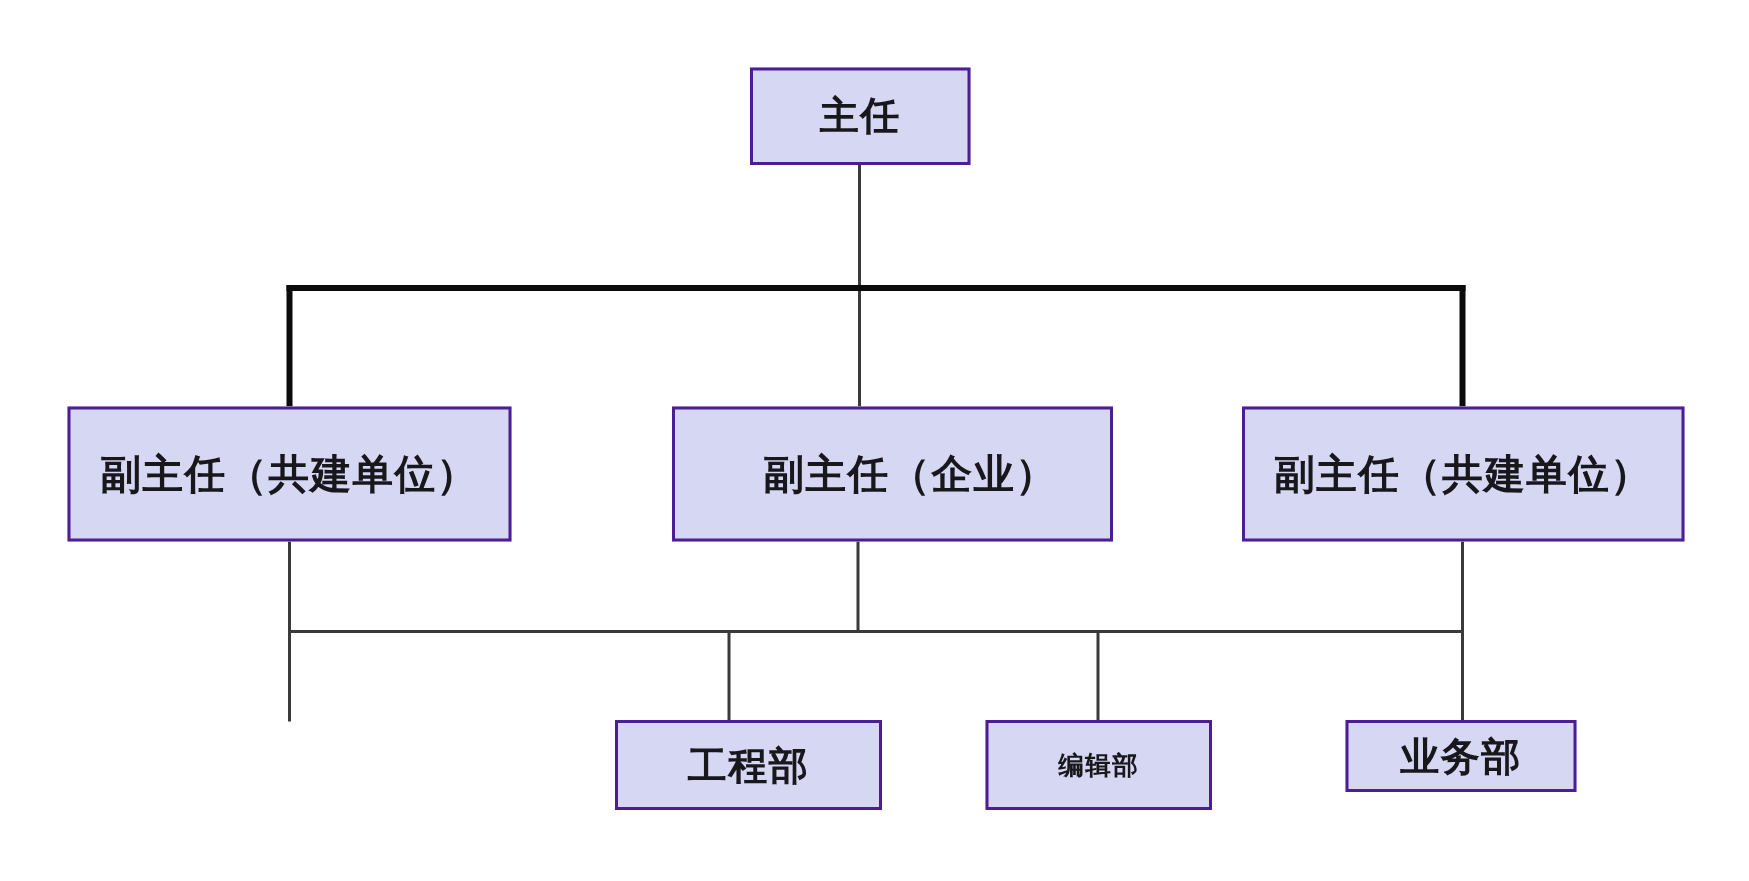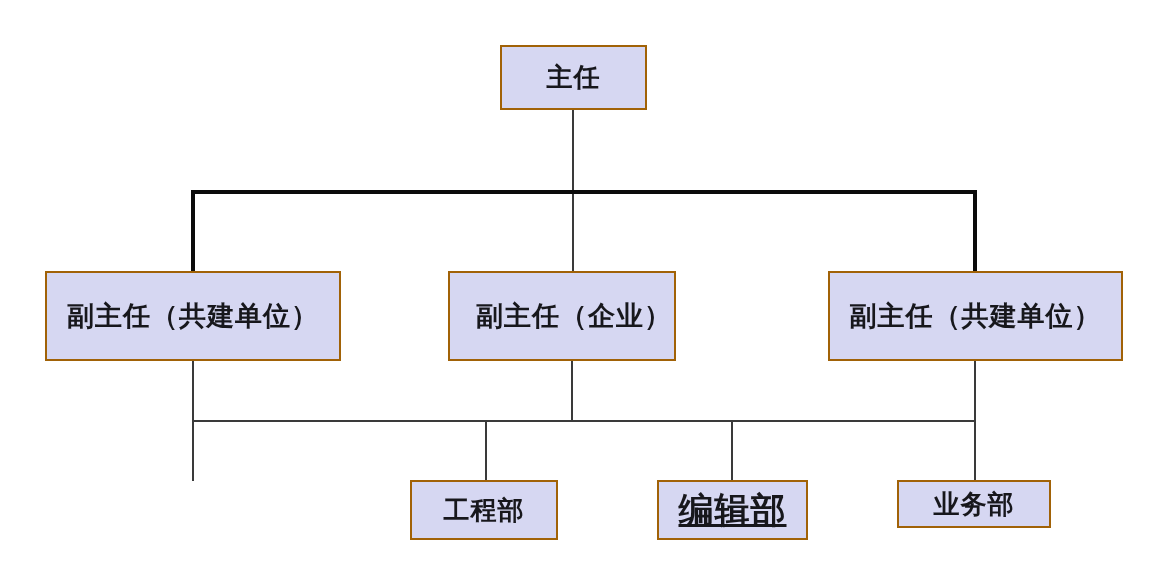--- a/index.html
+++ b/index.html
@@ -12,36 +12,36 @@
     position: relative;
     width: 1166px;
     height: 587px;
     background: #ffffff;
     overflow: hidden;
   }
   .node {
     position: absolute;
     box-sizing: border-box;
     background: #d6d7f2;
-    border: 2px solid #a16207;
+    border: 2px solid #4c1d95;
     display: flex;
     align-items: center;
     justify-content: center;
     color: #17171c;
     font-weight: 600;
     letter-spacing: 1px;
     white-space: nowrap;
   }
   .node-root   { left: 500px; top: 45px;  width: 147px; height: 65px; font-size: 26px; }
   .node-l2a    { left: 45px;  top: 271px; width: 296px; height: 90px; font-size: 27px; }
-  .node-l2b    { left: 448px; top: 271px; width: 228px; height: 90px; font-size: 27px; padding-left: 24px; }
+  .node-l2b    { left: 448px; top: 271px; width: 294px; height: 90px; font-size: 27px; padding-left: 24px; }
   .node-l2c    { left: 828px; top: 271px; width: 295px; height: 90px; font-size: 27px; }
   .node-l3a    { left: 116px; top: 481px; width: 157px; height: 59px; font-size: 26px; }
-  .node-l3b    { left: 410px; top: 480px; width: 148px; height: 60px; font-size: 26px; }
-  .node-l3c    { left: 657px; top: 480px; width: 151px; height: 60px; font-size: 35px; text-decoration: underline; }
+  .node-l3b    { left: 410px; top: 480px; width: 178px; height: 60px; font-size: 26px; }
+  .node-l3c    { left: 657px; top: 480px; width: 151px; height: 60px; font-size: 17px; }
   .node-l3d    { left: 897px; top: 480px; width: 154px; height: 48px; font-size: 26px; }
 
   .line {
     position: absolute;
     background: #3a3a3a;
   }
   .line.thick { background: #0b0b0b; }
 
   
   .v-root      { left: 572px; top: 110px; width: 2px;  height: 161px; }

